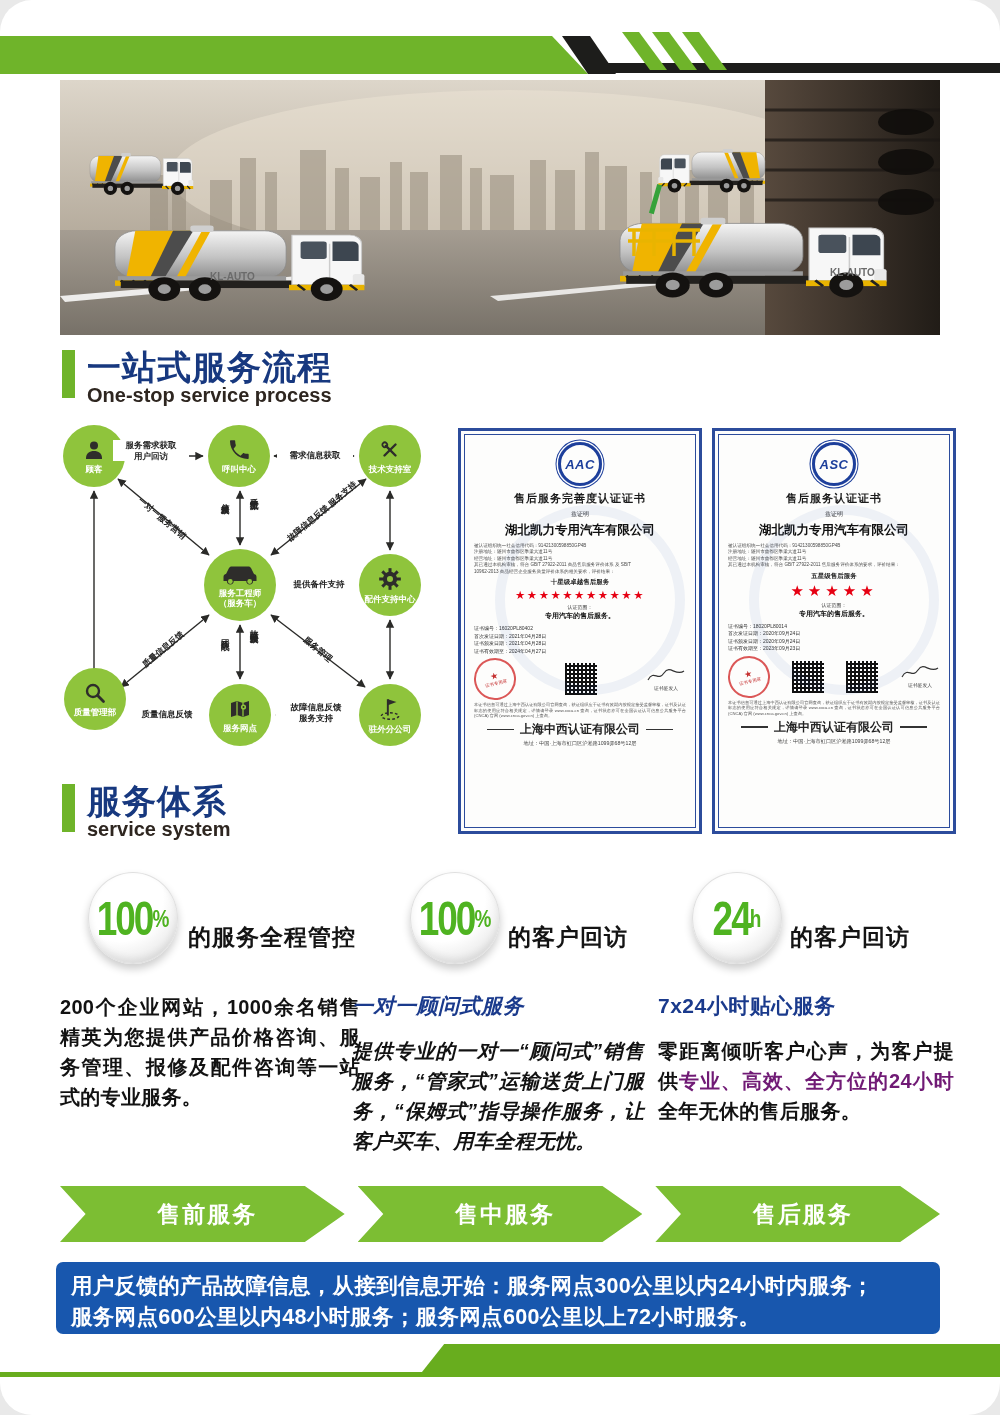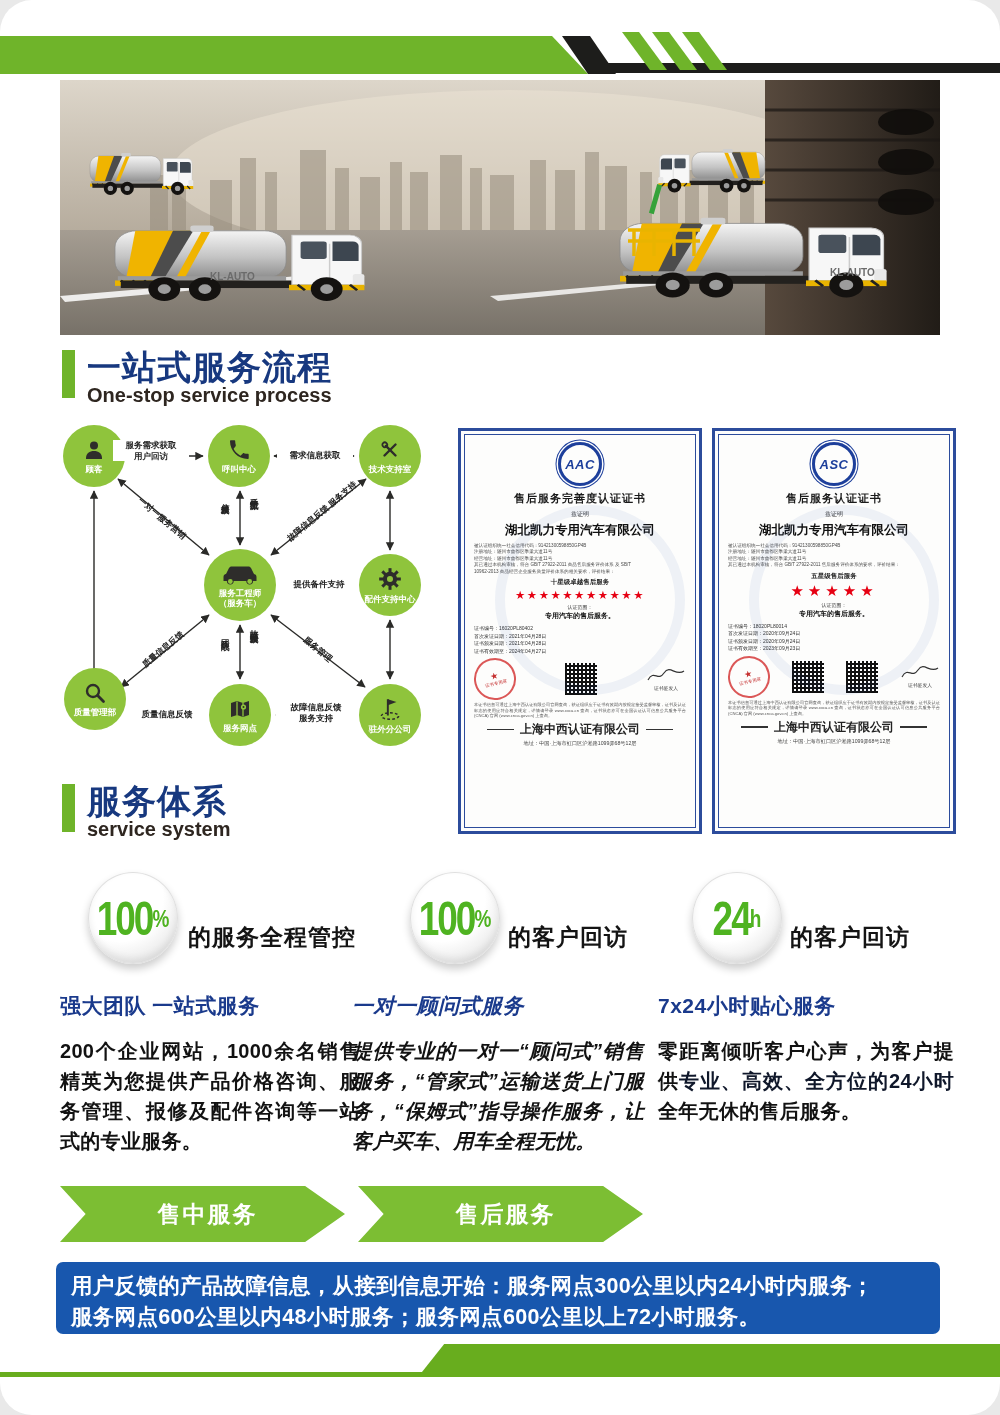--- a/index.html
+++ b/index.html
@@ -76,21 +76,21 @@
       display:flex; align-items:center; justify-content:center; border:1px solid #e0e0e0;text-align:center; }
   .badge-num { color:#4fb321; font-weight:800; font-size:37px; letter-spacing:-2px;
                transform:scaleY(1.3); display:inline-block; line-height:1; }
   .badge-unit { font-size:19px; letter-spacing:0; }
   .badge-label { position:absolute; top:922px; font-size:23px; font-weight:800; color:#141414; letter-spacing:1px; }
 
   
   .col { position:absolute; top:992px; }
   .col-head { font-size:21px; font-weight:800; color:#1a3a8c; margin-bottom:16px; letter-spacing:.5px; }
   .col-body { font-size:20px; font-weight:800; color:#121212; line-height:1.5; text-align:justify; letter-spacing:.3px; }
-  .green-text { color:#0f172a; }
+  .green-text { color:#701a75; }
 
   
   .stages { position:absolute; left:60px; top:1186px; width:880px; display:flex; gap:13px; }
   .stage { width:285px; height:56px; background:#7cbe33; color:#fff; font-size:23px; font-weight:800;
            letter-spacing:2px; display:flex; align-items:center; justify-content:center; padding-left:10px;
            clip-path:polygon(0 0,86% 0,100% 50%,86% 100%,0 100%,9% 50%); }
 
   
   .notice { position:absolute; left:56px; top:1262px; width:884px; height:72px; background:#1857ae;
             border-radius:7px; color:#fff; font-size:21.5px; font-weight:800; line-height:1.45;
@@ -437,33 +437,33 @@
       <span class="badge-num badge-unit">%</span>
   </div>
   <div class="badge-label" style="left:508px;">的客户回访</div>
   <div class="badge-circle" style="left:692px;">
     <span class="badge-num">24</span>
       <span class="badge-num badge-unit">h</span>
   </div>
   <div class="badge-label" style="left:790px;">的客户回访</div>
 
   <div class="col" style="left:60px;width:300px;">
-    <div class="col-head">强大团队 一站式服务</div>
     <div class="col-body">200个企业网站，1000余名销售精英为您提供产品价格咨询、服务管理、报修及配件咨询等一站式的专业服务。</div>
   </div>
   <div class="col" style="left:352px;width:292px;font-style:italic;">
     <div class="col-head">一对一顾问式服务</div>
     <div class="col-body">提供专业的一对一“顾问式”销售服务，“管家式”运输送货上门服务，“保姆式”指导操作服务，让客户买车、用车全程无忧。</div>
   </div>
   <div class="col" style="left:658px;width:296px;">
     <div class="col-head">7x24小时贴心服务</div>
     <div class="col-body"><span>零距离倾听客户心声，为客户提供</span><span class="green-text">专业、高效、全方位的24小时</span><span>全年无休的售后服务。</span></div>
   </div>
 
   <div class="stages">
+    <div class="stage">售前服务</div>
     <div class="stage">售中服务</div>
     <div class="stage">售后服务</div>
   </div>
 
   <div class="notice">
     <div>用户反馈的产品故障信息，从接到信息开始：服务网点300公里以内24小时内服务；</div>
     <div>服务网点600公里以内48小时服务；服务网点600公里以上72小时服务。</div>
   </div>
 
   <div class="bottom-line"></div>

